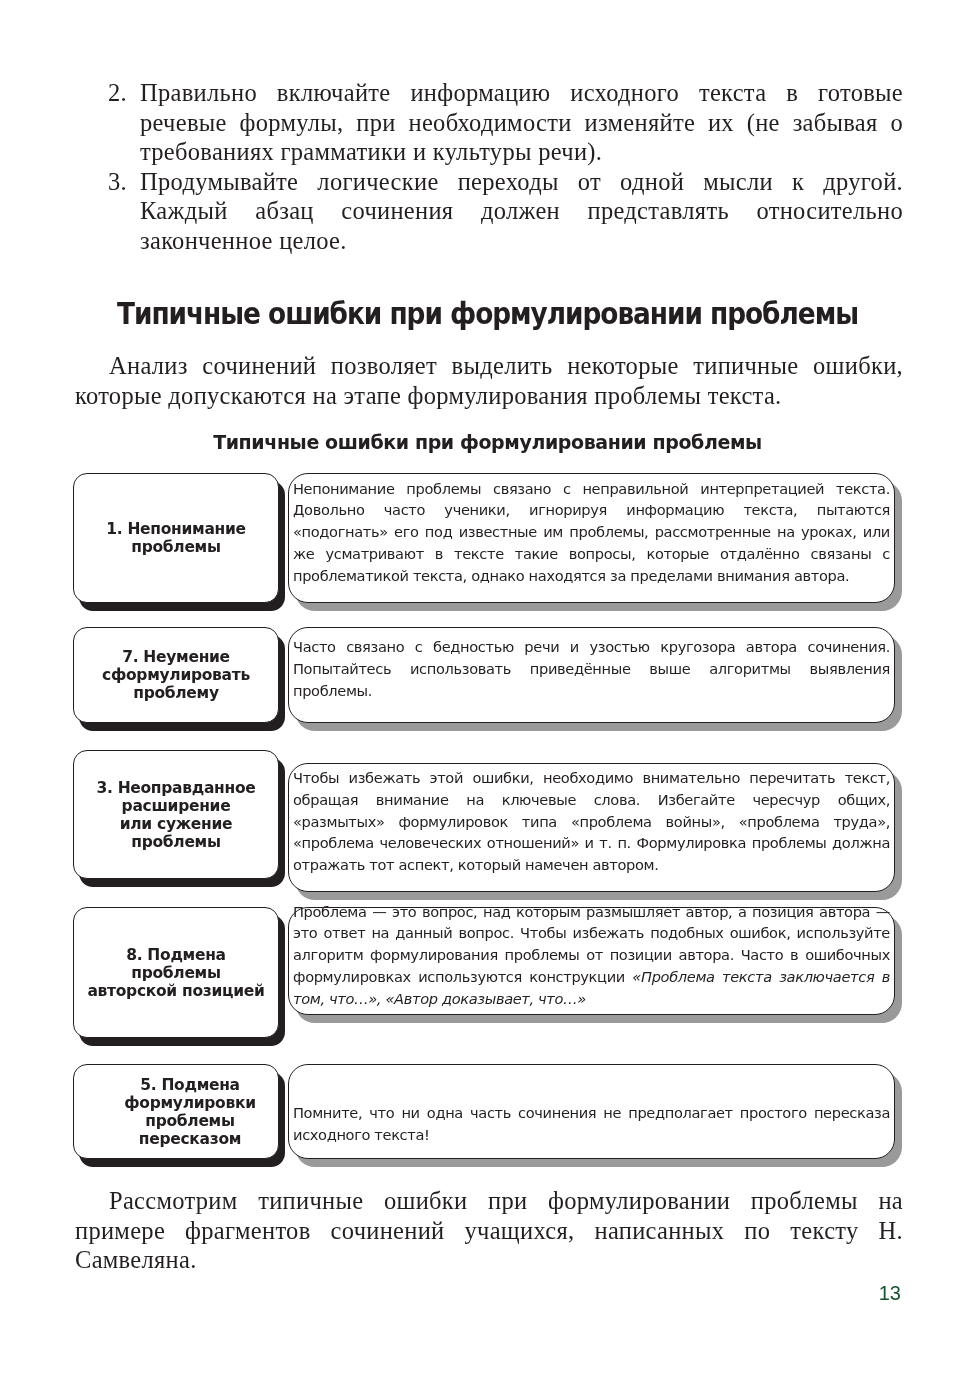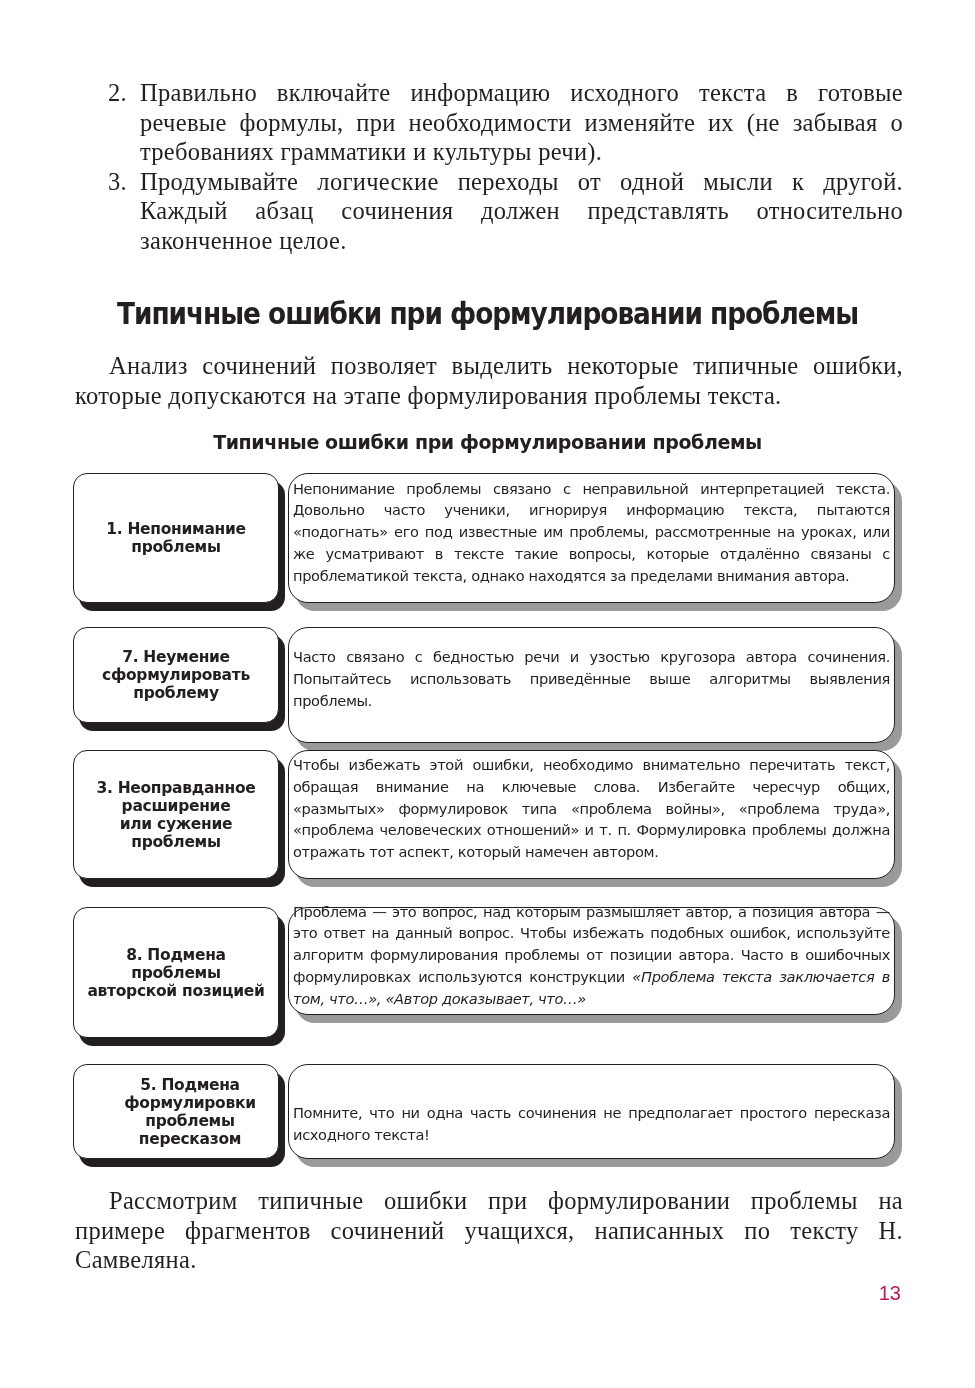--- a/index.html
+++ b/index.html
@@ -51,21 +51,21 @@
       display: flex; align-items: center;
       font-family: "DejaVu Sans", "Liberation Sans", sans-serif;
       font-size: 14.6px; line-height: 21.8px; letter-spacing: -0.35px;
       padding: 0 4px 12px 4px; text-align: justify; text-align-last: left;
     }
     .desc-box .inner { width: 100%; }
     .desc-box i { font-style: italic; }
     .outro { position: absolute; left: 75px; top: 1186px; width: 828px; text-indent: 34px; text-align: justify; text-align-last: left; }
     .page-number {
       position: absolute; right: 74px; top: 1282px;
-      font-family: "Liberation Sans", "DejaVu Sans", sans-serif; font-size: 20px; color: #be185d;
+      font-family: "Liberation Sans", "DejaVu Sans", sans-serif; font-size: 20px; color: #14532d;
     }
   </style>
 </head>
 <body>
 
 <ol class="list serif-text">
   <li>
     <span class="num">2.</span>
     <span>Правильно включайте информацию исходного текста в готовые речевые формулы, при необходимости изменяйте их (не забывая о требованиях грамматики и культуры речи).</span>
   </li>
@@ -87,31 +87,31 @@
 проблемы</div>
     <div class="desc-box" style="height:130px;">
       <div class="inner">Непонимание проблемы связано с неправильной интерпретацией текста. Довольно часто ученики, игнорируя информацию текста, пытаются «подогнать» его под известные им проблемы, рассмотренные на уроках, или же усматривают в тексте такие вопросы, которые отдалённо связаны с проблематикой текста, однако находятся за пределами внимания автора.</div>
     </div>
   </div>
 
   <div class="row" style="top:627px;">
     <div class="label-box" style="height:96px;">7. Неумение
 сформулировать
 проблему</div>
-    <div class="desc-box" style="height:116px;">
+    <div class="desc-box" style="height:96px;">
       <div class="inner">Часто связано с бедностью речи и узостью кругозора автора сочинения. Попытайтесь использовать приведённые выше алгоритмы выявления проблемы.</div>
     </div>
   </div>
 
   <div class="row" style="top:750px;">
     <div class="label-box" style="height:129px;">3. Неоправданное
 расширение
 или сужение
 проблемы</div>
-    <div class="desc-box" style="height:129px;">
+    <div class="desc-box" style="height:129px;margin-top:13px;">
       <div class="inner">Чтобы избежать этой ошибки, необходимо внимательно перечитать текст, обращая внимание на ключевые слова. Избегайте чересчур общих, «размытых» формулировок типа «проблема войны», «проблема труда», «проблема человеческих отношений» и т. п. Формулировка проблемы должна отражать тот аспект, который намечен автором.</div>
     </div>
   </div>
 
   <div class="row" style="top:907px;">
     <div class="label-box" style="height:131px;">8. Подмена
 проблемы
 авторской позицией</div>
     <div class="desc-box" style="height:108px;">
       <div class="inner"><span>Проблема — это вопрос, над которым размышляет автор, а позиция автора — это ответ на данный вопрос. Чтобы избежать подобных ошибок, используйте алгоритм формулирования проблемы от позиции автора. Часто в ошибочных формулировках используются конструкции </span><i>«Проблема текста заключается в том, что…», «Автор доказывает, что…»</i></div>

